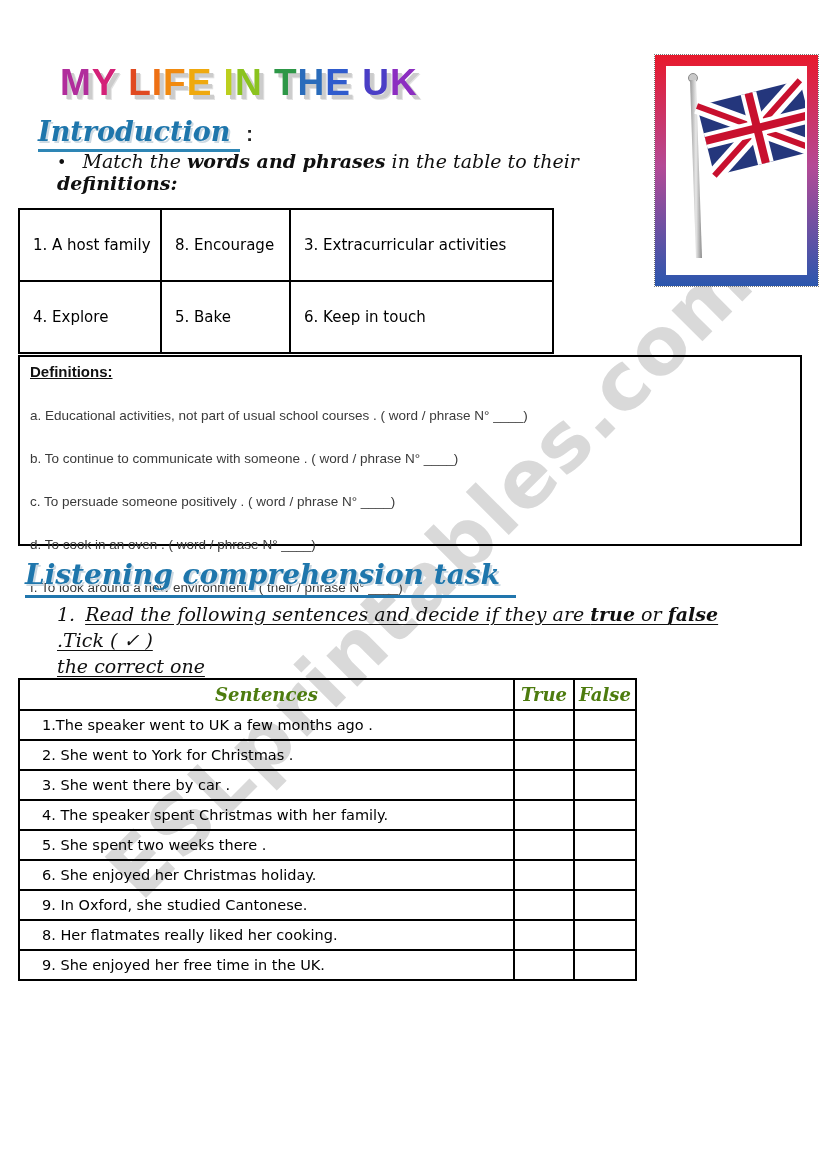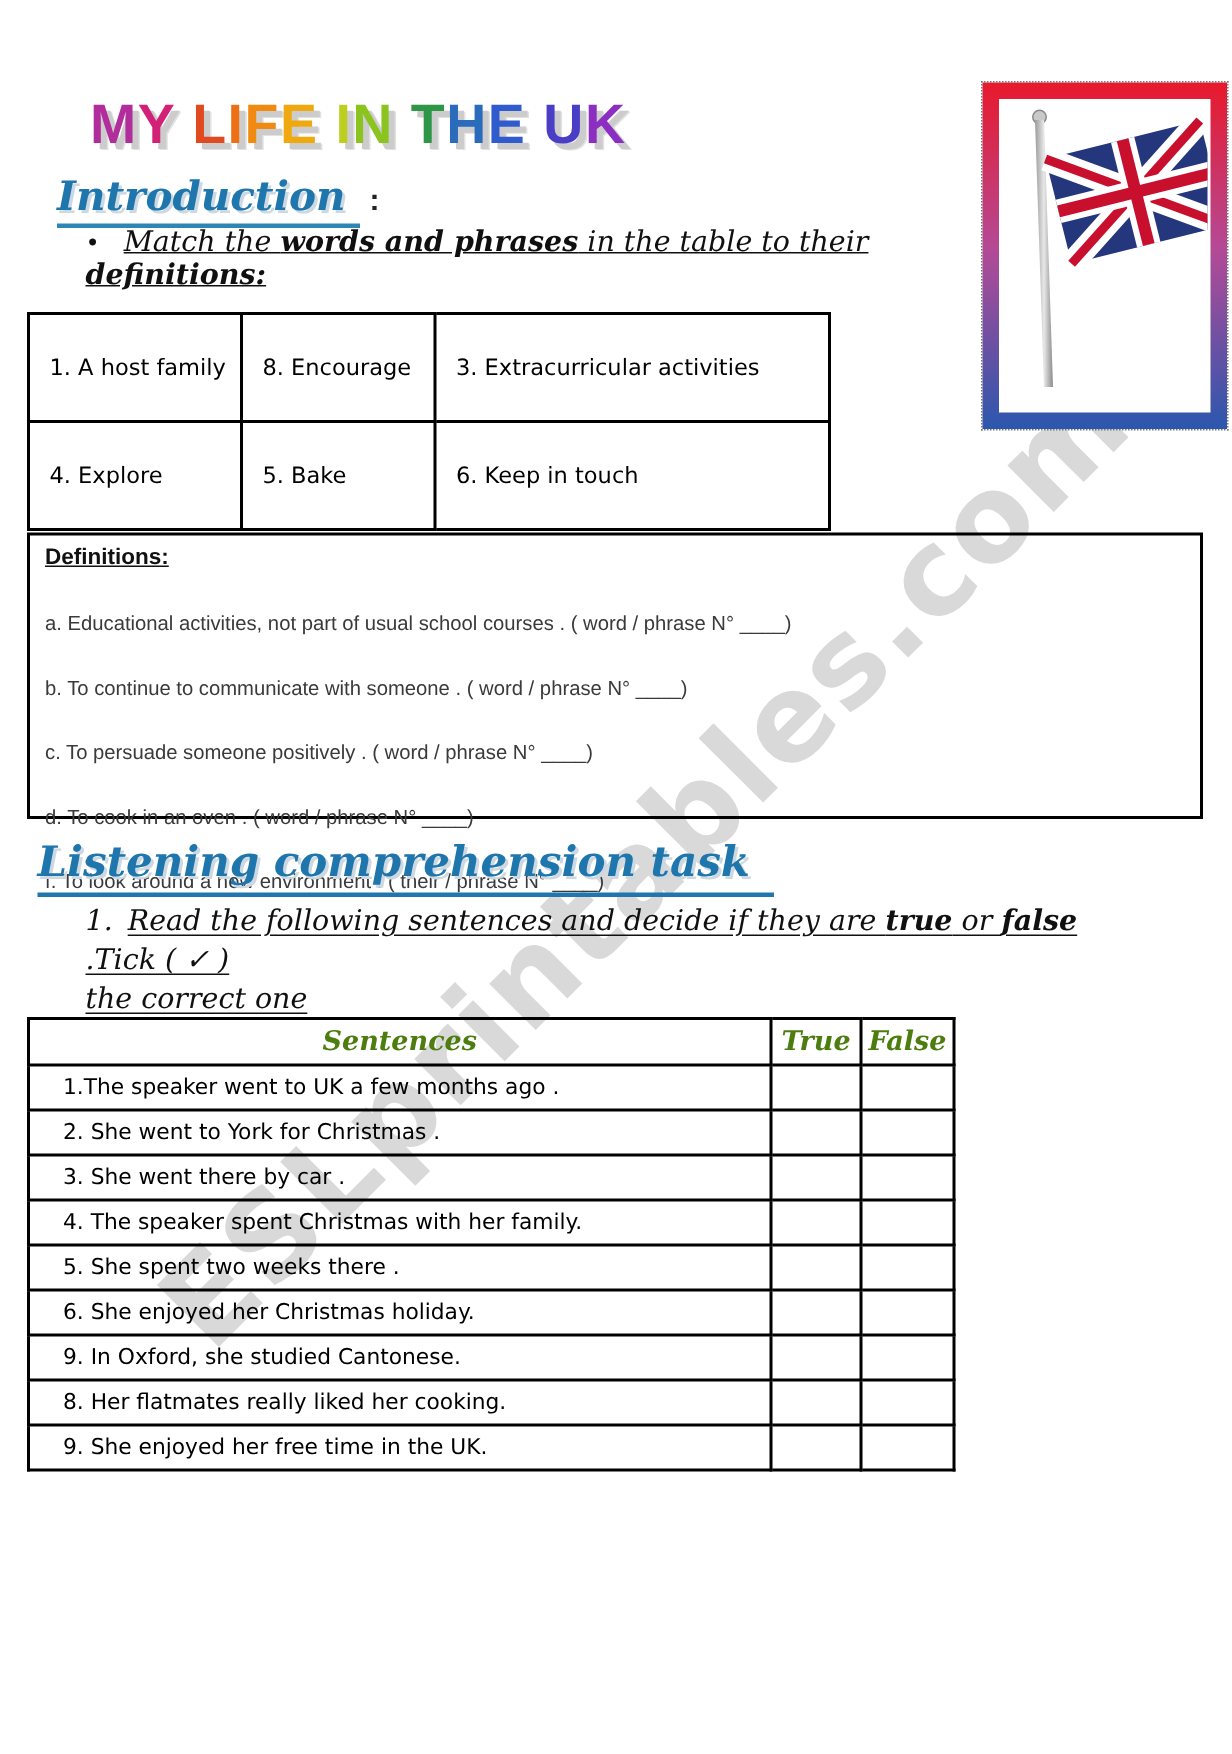--- a/index.html
+++ b/index.html
@@ -30,21 +30,21 @@
     color:#1e76ac; text-shadow:2px 2px 0 #ccd9e2; display:inline-block; }
   .intro-wrap { left:38px; top:116px; }
   .intro-head { font-size:27px; border-bottom:3px solid #2e86b5; padding:0 10px 2px 0; }
   .intro-colon { color:#222; font-weight:bold; font-size:20px; margin-left:6px; }
   .listen-head { left:25px; top:558px; font-size:28px; border-bottom:3px solid #2176ad;
     padding:0 16px 4px 0; }
 
   
   .cursive { font-family:"DejaVu Serif", serif; font-style:italic; font-size:19px; color:#101010; }
   .cursive .b { font-weight:bold; }
-  .bullet-line { left:57px; top:150px; width:610px;text-decoration:underline; }
+  .bullet-line { left:57px; top:150px; width:610px; }
   .bullet { display:inline-block; margin-right:16px; font-size:16px; }
   .task-line { left:57px; top:601px; width:712px; line-height:26px; }
   .task-num { margin-right:10px; }
   .task-text { text-decoration:underline; text-underline-offset:3px; }
 
   
   .word-table { left:18px; top:208px; border-collapse:collapse; table-layout:fixed; }
   .word-table td { border:2px solid #000; height:68px; vertical-align:middle;
     font-family:"DejaVu Sans", sans-serif; font-size:15px; color:#000; padding-left:13px; }
 

